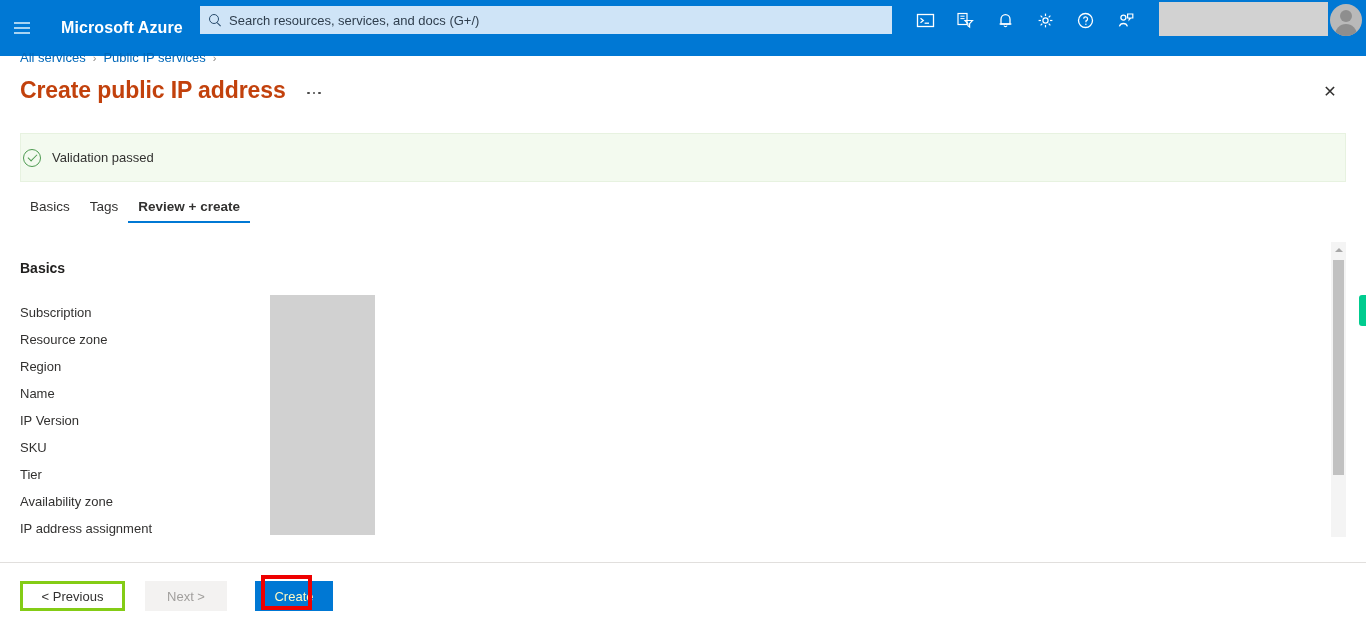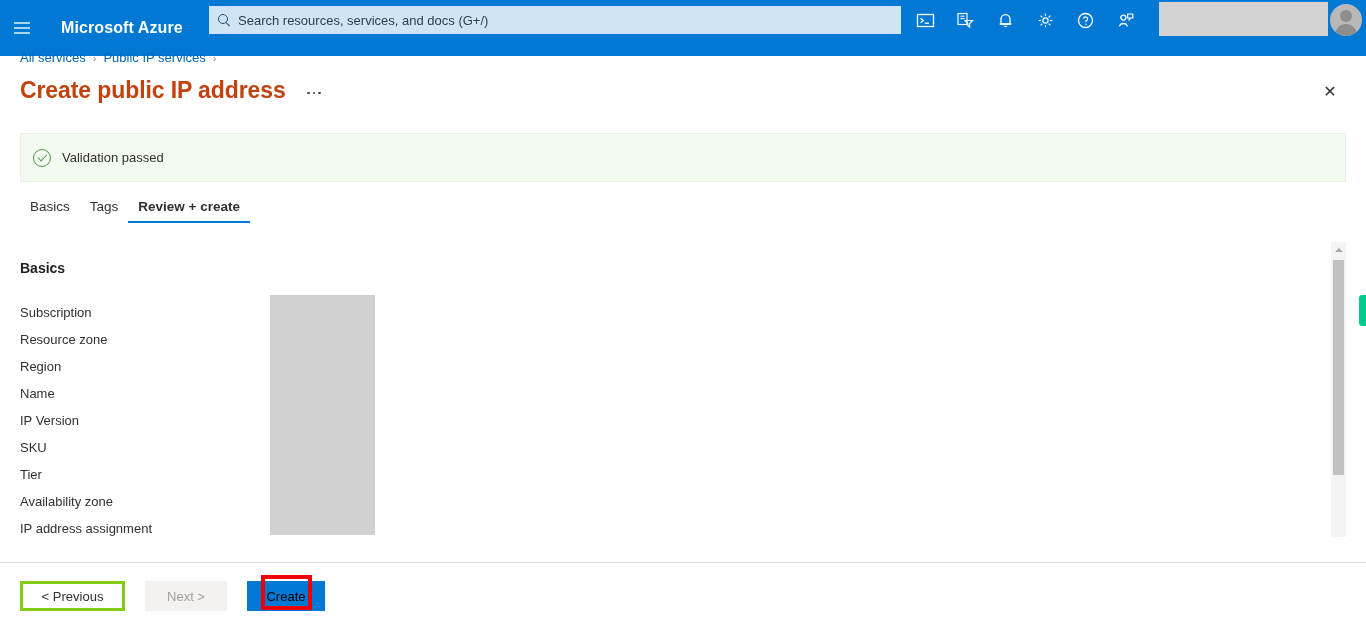--- a/index.html
+++ b/index.html
@@ -53,21 +53,21 @@
     font-weight: bold;
     letter-spacing: 0.1px;
     margin-left: 17px;
     margin-right: 20px;
     white-space: nowrap;
     cursor: pointer;
   }
 
   .searchwrap {
     position: absolute;
-    left: 209px;
+    left: 200px;
     top: 6px;
     width: 692px;
     height: 28px;
     background: #cfe4f7;
     display: flex;
     align-items: center;
     padding: 0 8px;
     cursor: text;
   }
   .searchwrap .mag {
@@ -221,21 +221,21 @@
   .banner {
     position: absolute;
     left: 20px;
     top: 133px;
     width: 1326px;
     height: 49px;
     background: #f3faef;
     border: 1px solid #e7f2e0;
     display: flex;
     align-items: center;
-    padding-left: 12px;
+    padding-left: 2px;
   }
   .banner .check {
     width: 18px; height: 18px;
     border: 1.4px solid #4e9a51;
     border-radius: 50%;
     position: relative;
     flex: 0 0 auto;
     margin-right: 11px;
   }
   .banner .check::after {
@@ -409,25 +409,25 @@
   }
   .btn-next {
     left: 145px;
     top: 18px;
     width: 82px;
     background: #f3f2f1;
     color: #a19f9d;
     cursor: default;
   }
   .btn-create {
-    left: 247px;
+    left: 255px;
     top: 18px;
     width: 78px;
     background: #0078d4;
-    color: #000000;
+    color: #fef9c3;
   }
   .create-hl {
     position: absolute;
     left: 261px;
     top: 575px;
     width: 51px;
     height: 35px;
     border: 4px solid #ee0000;
     pointer-events: none;
   }

